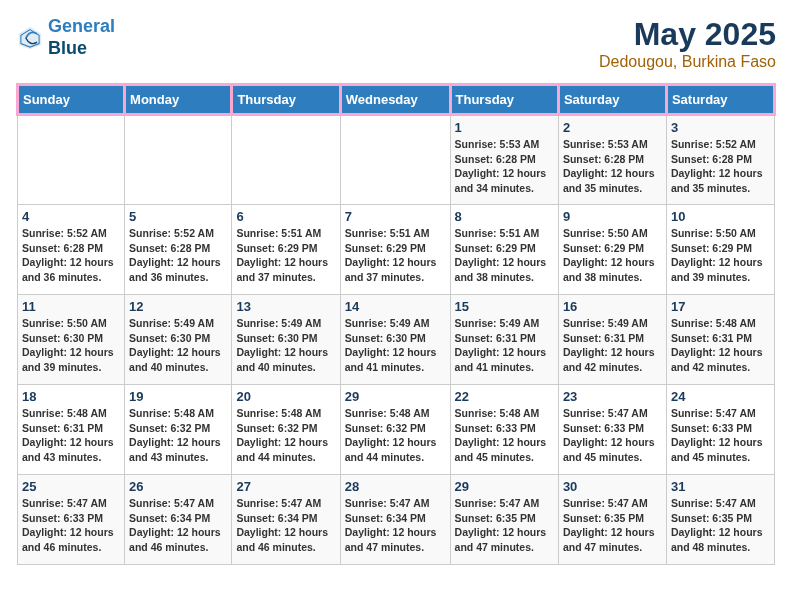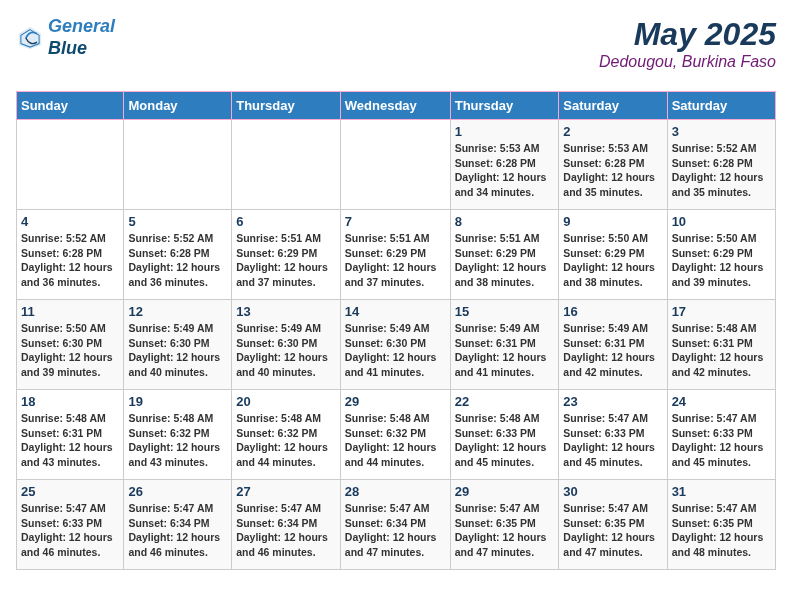--- a/index.html
+++ b/index.html
@@ -7,22 +7,21 @@
       font-family: Arial, sans-serif;
       background: #fff;
       width: 792px;
       min-height: 612px;
       padding: 16px;
     }
     .header {
       display: flex;
       justify-content: space-between;
       align-items: flex-start;
-      margin-bottom: 20px;
-      font-style: italic;
+      margin-bottom: 12px;
     }
     .logo {
       display: flex;
       align-items: center;
       gap: 4px;
     }
     .logo-text {
       font-size: 18px;
       font-weight: bold;
       color: #1a3a5c;
@@ -38,35 +37,35 @@
     .title-block {
       text-align: right;
     }
     .main-title {
       font-size: 32px;
       font-weight: bold;
       color: #1a3a5c;
     }
     .subtitle {
       font-size: 16px;
-      color: #701a75;
+      color: #a16207;
     }
     table {
       width: 100%;
       border-collapse: collapse;
       font-size: 11px;
     }
     thead tr th {
       background-color: #2e7dbe;
       color: #fff;
       padding: 6px 4px;
       text-align: left;
       font-size: 13px;
       font-weight: bold;
-      border: 1px solid #f9a8d4;
+      border: 3px solid #f9a8d4;
     }
     tbody tr td {
       border: 1px solid #ccc;
       vertical-align: top;
       padding: 4px;
       height: 90px;
       width: 113px;
       background: #fff;
     }
     tbody tr:nth-child(odd) td {

